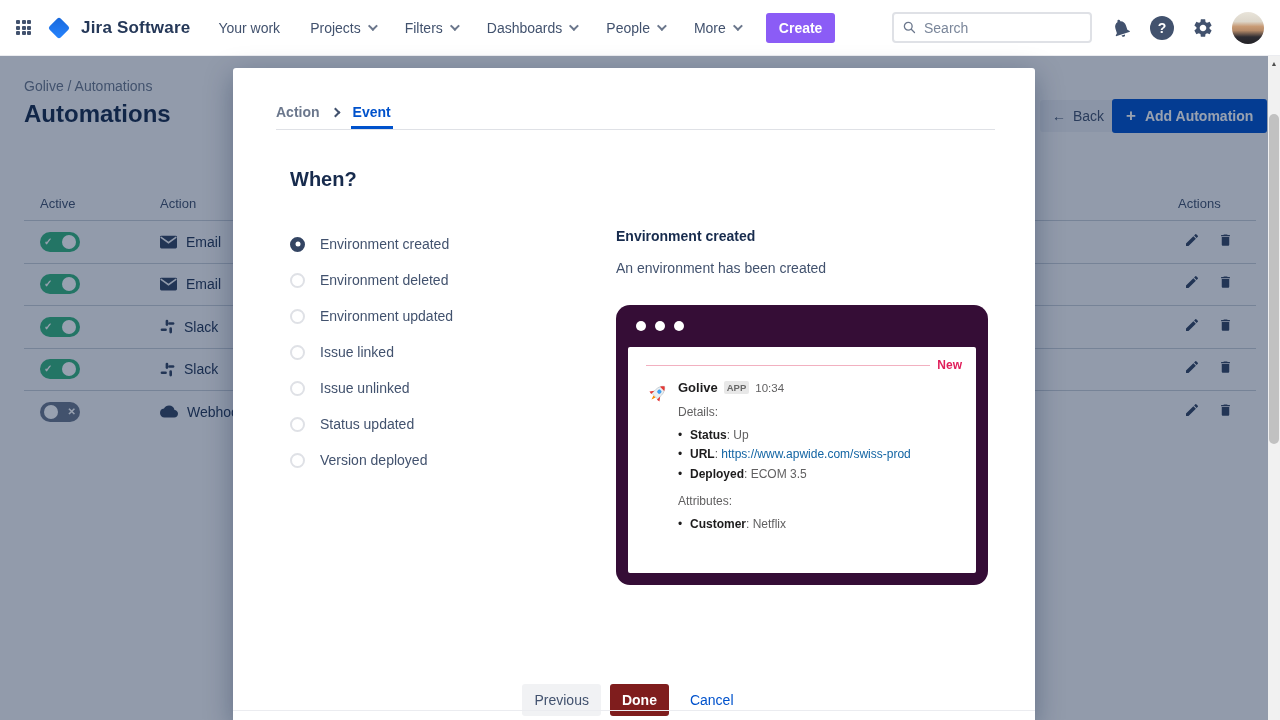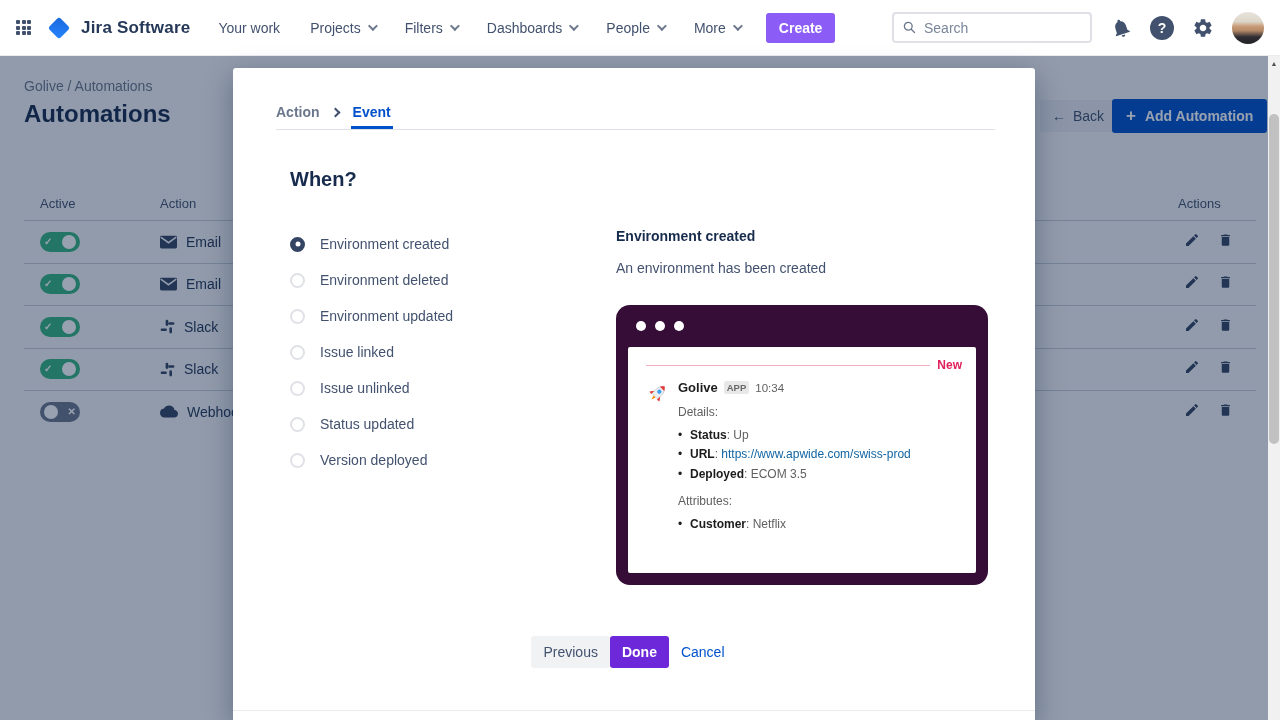--- a/index.html
+++ b/index.html
@@ -103,24 +103,24 @@
   .msg-text { font-size:13px; color:#1D1C1D; line-height:1.5; margin-top:1px; }
   .msg-text b { font-weight:700; }
   .sec-label { font-size:12px; color:#616061; margin-top:10px; }
   .bullets { list-style:none; margin-top:7px; }
   .bullets li { position:relative; padding-left:12px; font-size:12px; color:#616061; line-height:1.62; }
   .bullets li::before { content:"\2022"; position:absolute; left:0; top:0; color:#1D1C1D; }
   .bullets b { color:#1D1C1D; font-weight:700; }
   .bullets a { color:#1264A3; text-decoration:none; cursor:pointer; }
 
   .modal-footer-hr { position:absolute; left:0; top:642px; width:100%; height:1px; background:#EBECF0; }
-  .modal-buttons { position:absolute; left:0; top:568px; width:100%; display:flex; justify-content:center; align-items:flex-start; }
+  .modal-buttons { position:absolute; left:0; top:616px; width:100%; display:flex; justify-content:center; align-items:flex-start; gap:9px; }
   .btn { height:32px; border:none; border-radius:3px; font-size:14px; padding:0 12px; cursor:pointer; font-family:"Liberation Sans",sans-serif; }
   .btn-subtle { background:#F1F2F4; color:#42526E; }
-  .btn-primary { background:#6d28d9; color:#fff; font-weight:600; }
+  .btn-primary { background:#7f1d1d; color:#fff; font-weight:600; }
   .btn-link { background:transparent; color:#0052CC; }
 </style>
 </head>
 <body>
 
 <div class="navbar">
   <div class="appswitcher">
       <i></i>
       <i></i>
       <i></i>

